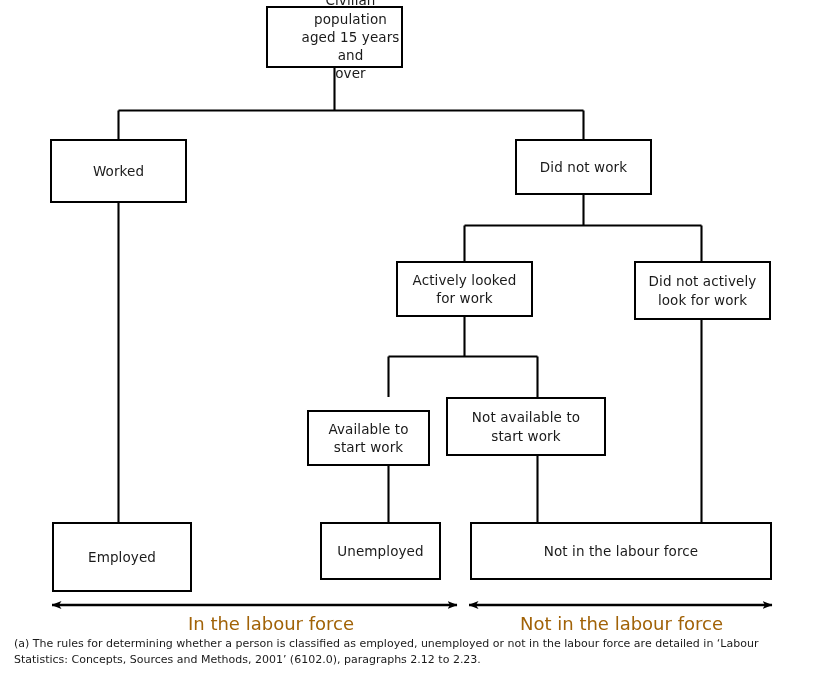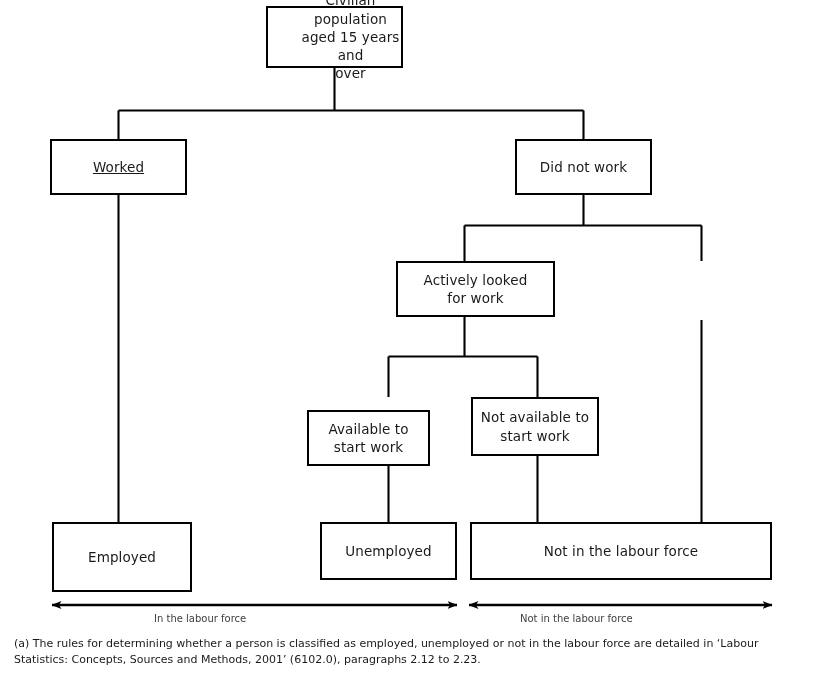--- a/index.html
+++ b/index.html
@@ -35,23 +35,23 @@
     justify-content: center;
     text-align: center;
     font-size: 13.5px;
     line-height: 1.35;
     color: #1a1a1a;
     white-space: pre-line;
     letter-spacing: 0.1px;
   }
   .axis-label {
     position: absolute;
-    font-size: 10px;
-    color: #404040;
-    text-align: left;
+    font-size: 18px;
+    color: #a16207;
+    text-align: right;
     white-space: nowrap;
   }
   .footnote {
     position: absolute;
     left: 14px;
     top: 636px;
     width: 800px;
     font-size: 11px;
     line-height: 1.45;
     color: #1a1a1a;
@@ -98,37 +98,39 @@
     <g stroke="#000000" stroke-width="2.6" fill="none">
       <line x1="52" y1="605" x2="457" y2="605" marker-start="url(#arrowStart)" marker-end="url(#arrowEnd)"></line>
       <line x1="469" y1="605" x2="772" y2="605" marker-start="url(#arrowStart)" marker-end="url(#arrowEnd)"></line>
     </g>
   </svg>
 
   <div class="node-box" style="left:266px; top:6px; width:137px; height:62px;padding-left:32px;">Civilian population
 aged 15 years and
 over</div>
 
-  <div class="node-box" style="left:50px; top:139px; width:137px; height:56px;text-decoration:underline;">Worked</div>
+  <div class="node-box" style="left:50px; top:139px; width:137px; height:64px;">Worked</div>
 
   <div class="node-box" style="left:515px; top:139px; width:137px; height:56px;text-align:right;">Did not work</div>
 
-  <div class="node-box" style="left:396px; top:261px; width:159px; height:56px;">Actively looked
+  <div class="node-box" style="left:396px; top:261px; width:137px; height:56px;">Actively looked
 for work</div>
 
+  <div class="node-box" style="left:634px; top:261px; width:137px; height:59px;">Did not actively
+look for work</div>
 
   <div class="node-box" style="left:307px; top:397px; width:123px; height:56px;margin-top:13px;">Available to
 start work</div>
 
-  <div class="node-box" style="left:471px; top:397px; width:128px; height:59px;">Not available to
+  <div class="node-box" style="left:446px; top:397px; width:160px; height:59px;">Not available to
 start work</div>
 
   <div class="node-box" style="left:52px; top:522px; width:140px; height:70px;">Employed</div>
 
-  <div class="node-box" style="left:320px; top:522px; width:137px; height:58px;">Unemployed</div>
+  <div class="node-box" style="left:320px; top:522px; width:121px; height:58px;">Unemployed</div>
 
   <div class="node-box" style="left:470px; top:522px; width:302px; height:58px;">Not in the labour force</div>
 
   <div class="axis-label" style="left:154px; top:613px; width:200px;">In the labour force</div>
 
   <div class="axis-label" style="left:520px; top:613px; width:200px;">Not in the labour force</div>
 
   <div class="footnote">(a) The rules for determining whether a person is classified as employed, unemployed or not in the labour force are detailed in ‘Labour Statistics: Concepts, Sources and Methods, 2001’ (6102.0), paragraphs 2.12 to 2.23.</div>
 
 </div>

